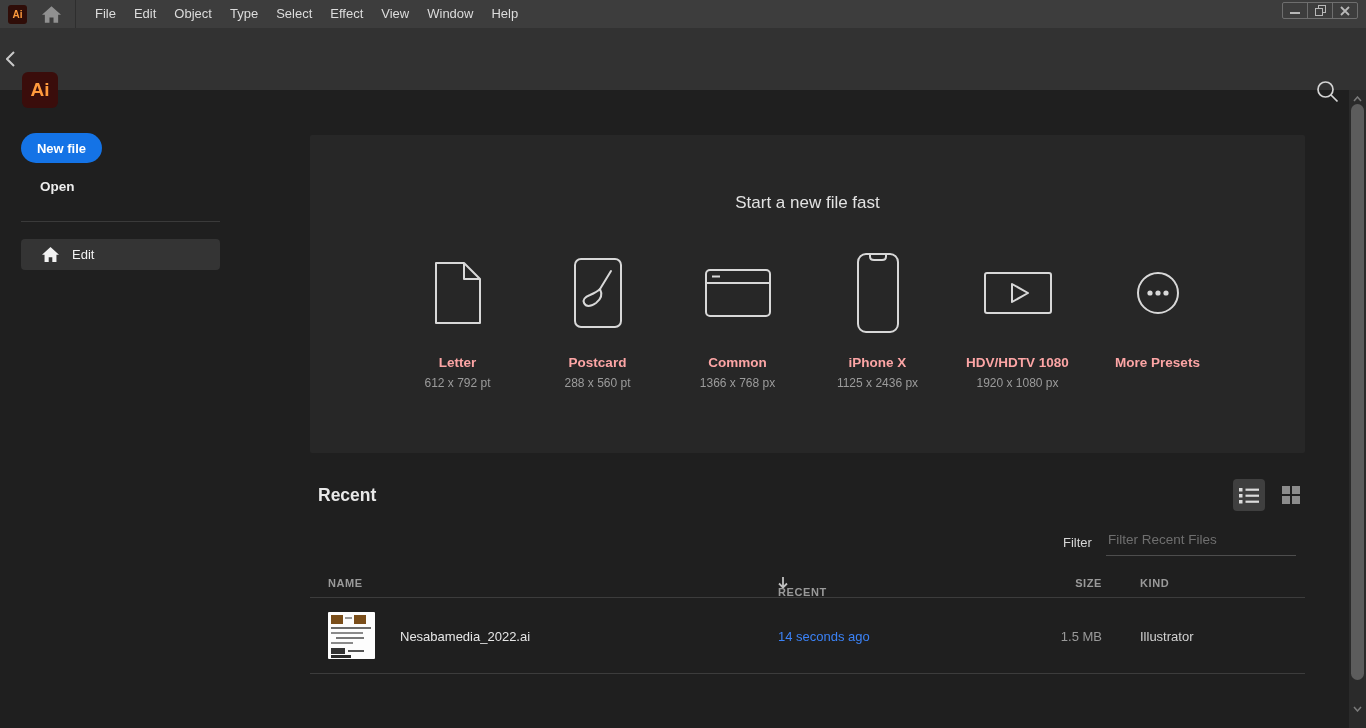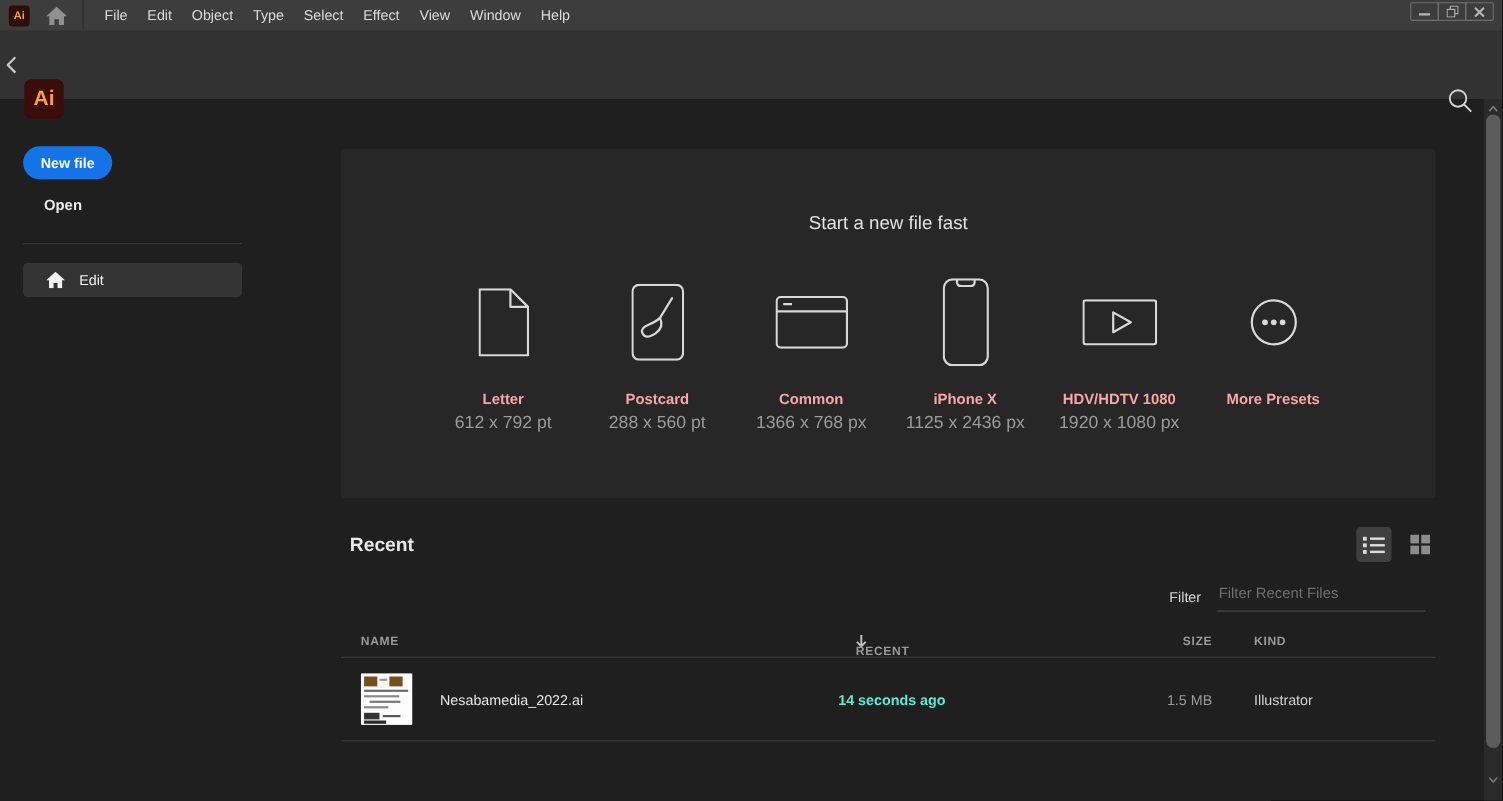--- a/index.html
+++ b/index.html
@@ -31,42 +31,42 @@
   .home-item { position:absolute; left:21px; top:239px; width:199px; height:31px; border-radius:4px; background:#343434; display:flex; align-items:center; padding-left:21px; }
   .home-item .label { margin-left:13px; font-size:13px; color:#f2f2f2; }
 
   
   .panel { position:absolute; left:310px; top:135px; width:995px; height:318px; background:#272727; border-radius:2px; }
   .panel-title { text-align:center; padding-top:58px; font-size:17px; color:#e2e2e2; }
   .preset-row { display:flex; justify-content:center; margin-top:40px; }
   .preset { width:140px; display:flex; flex-direction:column; align-items:center; cursor:default; }
   .preset-icon { height:80px; display:flex; align-items:center; justify-content:center; }
   .preset-name { margin-top:22px; font-size:13.5px; font-weight:bold; color:#fca5a5; }
-  .preset-dims { margin-top:6px; font-size:16px; color:#9b9b9b; height:15px; }
+  .preset-dims { margin-top:6px; font-size:12px; color:#9b9b9b; height:15px; }
 
   
   .recent-title { position:absolute; left:318px; top:485px; font-size:17.5px; font-weight:bold; color:#e8e8e8; }
   .view-list { position:absolute; left:1233px; top:479px; width:32px; height:32px; border-radius:4px; background:#3f3f3f; display:flex; align-items:center; justify-content:center; }
   .view-grid { position:absolute; left:1279px; top:483px; width:24px; height:24px; display:flex; align-items:center; justify-content:center; }
   .filter-row { position:absolute; left:1063px; top:528px; width:242px; display:flex; align-items:flex-end; }
   .filter-label { font-size:13px; color:#d6d6d6; margin-right:14px; padding-bottom:6px; }
   .filter-input { width:190px; background:transparent; border:none; border-bottom:1px solid #4d4d4d; color:#cfcfcf; font-size:13.5px; padding:4px 2px 8px 2px; font-family:inherit; }
   .filter-input::placeholder { color:#6f6f6f; }
 
   .table { position:absolute; left:310px; top:568px; width:995px; }
   .thead { position:relative; height:30px; border-bottom:1px solid #3c3c3c; font-size:11px; font-weight:bold; letter-spacing:0.6px; color:#9a9a9a; }
   .thead span { position:absolute; top:9px; }
   .col-name   { left:18px; }
   .col-recent { left:468px; display:flex; align-items:center; gap:7px; }
   .col-size   { left:700px; width:92px; text-align:right; }
   .col-kind   { left:830px; }
   .trow { position:relative; height:76px; border-bottom:1px solid #3c3c3c; }
   .trow .cell { position:absolute; top:31px; font-size:13px; }
   .cell-name   { left:90px; color:#e6e6e6; font-size:13.5px; }
-  .cell-recent { left:452px; color:#5eead4; font-size:12.5px; top:32px;font-weight:bold; }
+  .cell-recent { left:468px; color:#3b82f6; font-size:12.5px; top:32px; }
   .cell-size   { left:700px; width:92px; text-align:right; color:#9a9a9a; font-size:12.5px; top:32px; }
   .cell-kind   { left:830px; color:#d2d2d2; }
   .thumb { position:absolute; left:18px; top:14px; width:47px; height:47px; border-radius:1px;
     background:
       linear-gradient(#7a4e1a,#7a4e1a) 3px 3px / 12px 9px,
       linear-gradient(#7a4e1a,#7a4e1a) 26px 3px / 12px 9px,
       linear-gradient(#9a9a9a,#9a9a9a) 17px 5px / 7px 2px,
       linear-gradient(#6b6b6b,#6b6b6b) 3px 15px / 40px 2px,
       linear-gradient(#8a8a8a,#8a8a8a) 3px 20px / 32px 2px,
       linear-gradient(#777,#777) 8px 25px / 28px 2px,

